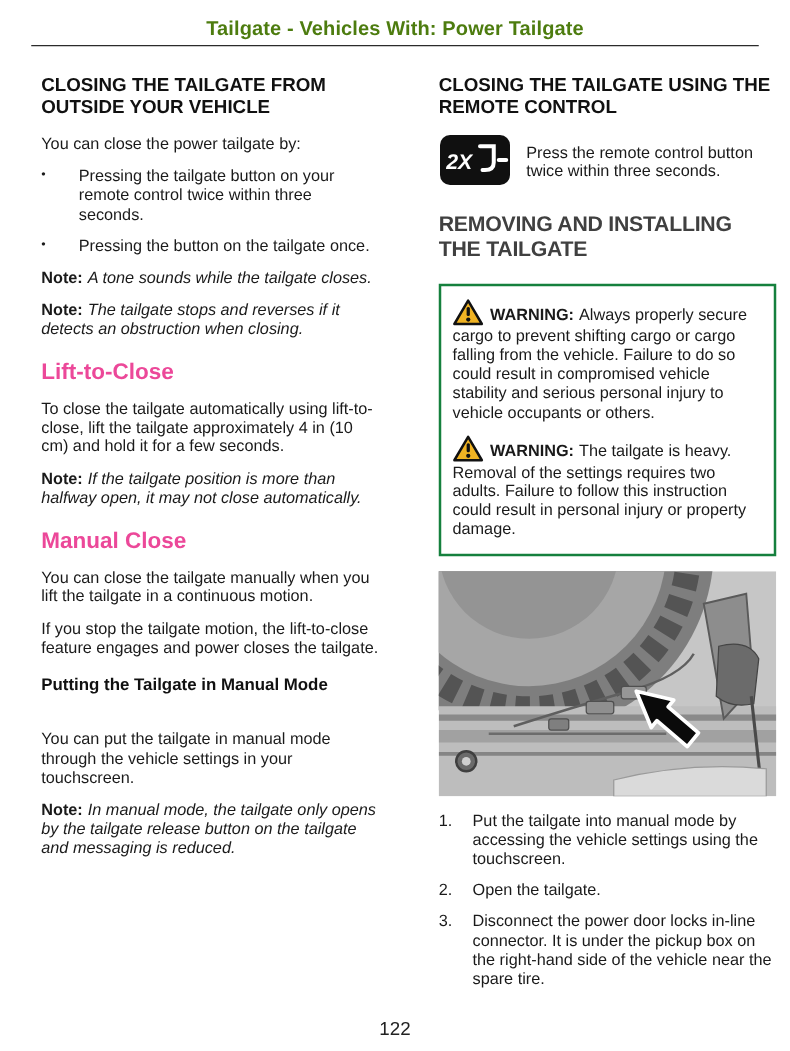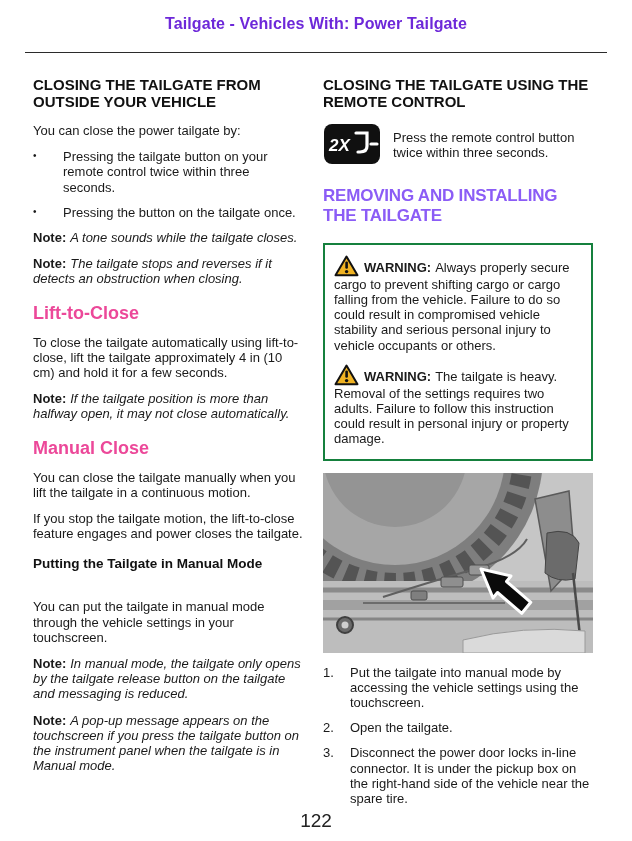--- a/index.html
+++ b/index.html
@@ -2,28 +2,28 @@
 <html><head>
 <meta charset="utf-8">
 <style>
   html,body { margin:0; padding:0; background:#e9e9e9; }
   .page {
     width:632px; height:841px; margin:0 auto; background:#ffffff;
     position:relative; box-sizing:border-box; overflow:hidden;
     font-family:"Liberation Sans", sans-serif; color:#1a1a1a;
   }
   .header { padding-top:15px; text-align:center; }
-  .header h1 { font-size:16px; font-weight:bold; margin:0 0 19px; color:#6d28d9; letter-spacing:0.1px; }
+  .header h1 { font-size:16px; font-weight:bold; margin:0 0 3px; color:#4d7c0f; letter-spacing:0.1px; }
   .rule { border:0; border-top:1.6px solid #2b2b2b; margin:0 25px; }
 
-  .columns { display:flex; gap:20px; padding:24px 29px 0 33px; }
+  .columns { display:flex; gap:48px; padding:24px 29px 0 33px; }
   .col { width:270px; flex:none; font-size:13px; line-height:1.17; }
 
   h2.caps { font-size:15px; line-height:1.1; margin:0 0 13px; color:#111; }
-  h2.big  { font-size:17px; line-height:1.2; margin:21px 0 14px; color:#8b5cf6; letter-spacing:-0.2px; }
+  h2.big  { font-size:17px; line-height:1.2; margin:21px 0 14px; color:#404040; letter-spacing:-0.2px; }
   h3      { font-size:18px; margin:16px 0 11px; color:#ec4899; }
   h4      { font-size:13.5px; margin:14px 0 28px; color:#111; }
   p  { margin:0 0 11px; }
   .note-label { font-weight:bold; margin-right:4px; }
   .note-text  { font-style:italic; }
 
   ul.bullets { list-style:none; margin:0 0 1px; padding:0; }
   ul.bullets li { display:flex; margin:0 0 10px; }
   ul.bullets .dot { width:30px; flex:none; font-size:10px; padding-top:1px; }
   ul.bullets .btxt { flex:1; }
@@ -38,21 +38,21 @@
   .warn-label { font-weight:bold; margin-right:4px; }
 
   .figure { margin:1px 0 12px; line-height:0; }
   .figure svg { display:block; }
 
   ol.steps { list-style:none; margin:0; padding:0; }
   ol.steps li { display:flex; margin:0 0 10px; }
   ol.steps .num { width:27px; flex:none; }
   ol.steps .stxt { flex:1; }
 
-  .footer { position:absolute; left:0; right:0; bottom:9px; text-align:center; font-size:19px; color:#222; }
+  .footer { position:absolute; left:0; right:0; bottom:9px; text-align:center; font-size:15px; color:#222; }
 </style>
 </head>
 <body>
 
 <div class="page">
 
   <div class="header">
     <h1>Tailgate - Vehicles With: Power Tailgate</h1>
     <hr class="rule">
   </div>
@@ -79,21 +79,20 @@
       <p>To close the tailgate automatically using lift-to-close, lift the tailgate approximately 4 in (10 cm) and hold it for a few seconds.</p>
       <p><span class="note-label">Note:</span><span class="note-text">If the tailgate position is more than halfway open, it may not close automatically.</span></p>
 
       <h3>Manual Close</h3>
       <p>You can close the tailgate manually when you lift the tailgate in a continuous motion.</p>
       <p>If you stop the tailgate motion, the lift-to-close feature engages and power closes the tailgate.</p>
 
       <h4>Putting the Tailgate in Manual Mode</h4>
       <p>You can put the tailgate in manual mode through the vehicle settings in your touchscreen.</p>
       <p><span class="note-label">Note:</span><span class="note-text">In manual mode, the tailgate only opens by the tailgate release button on the tailgate and messaging is reduced.</span></p>
-      <p><span class="note-label">Note:</span><span class="note-text">A pop-up message appears on the touchscreen if you press the tailgate button on the instrument panel when the tailgate is in Manual mode.</span></p>
     </div>
 
     <div class="col">
       <h2 class="caps">CLOSING THE TAILGATE USING THE REMOTE CONTROL</h2>
 
       <div class="remote-row">
         <span class="remote-icon">
           <svg width="58" height="42" viewBox="0 0 58 42">
             <rect x="1" y="1" width="56" height="40" rx="8" fill="#101010"></rect>
             <text x="6" y="28" font-size="17" font-weight="bold" font-style="italic" fill="#ffffff" font-family="Liberation Sans, sans-serif">2X</text>

